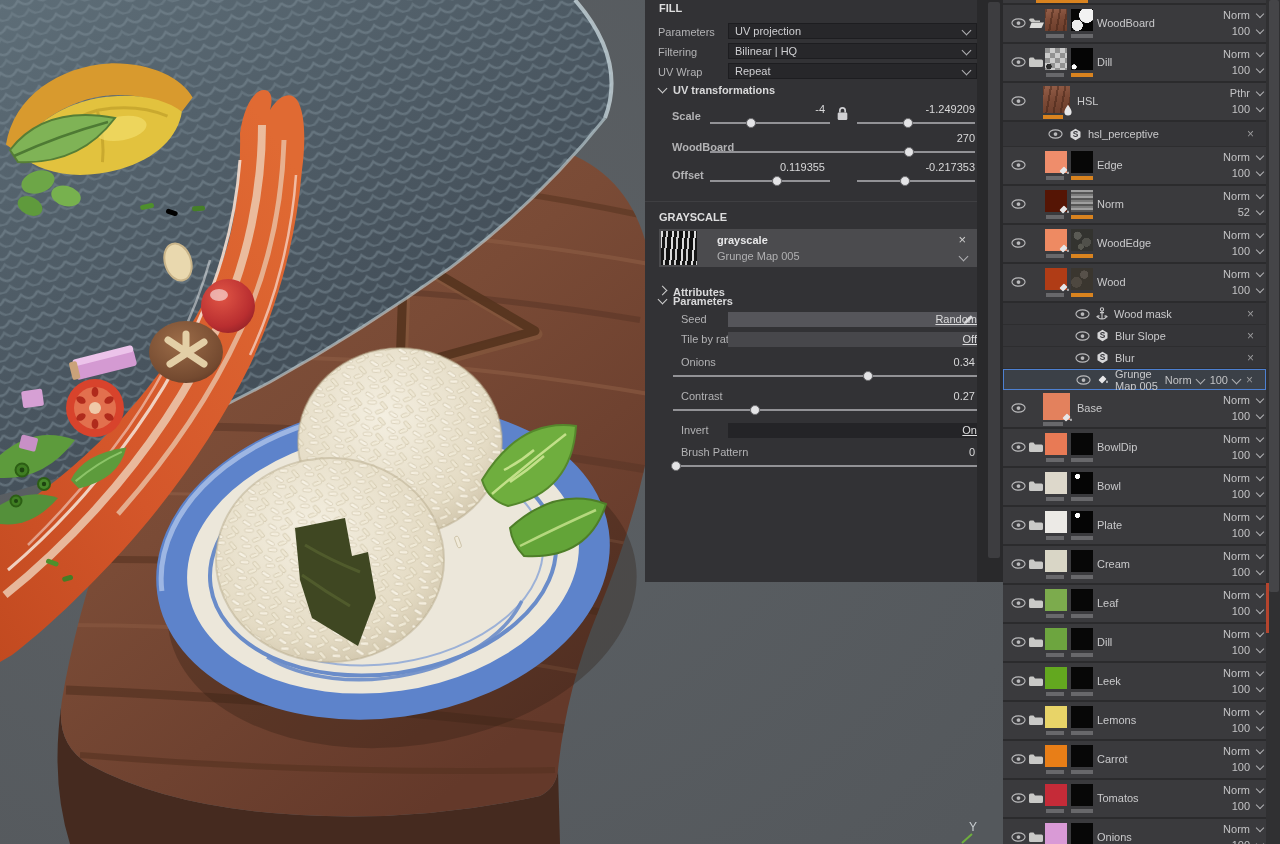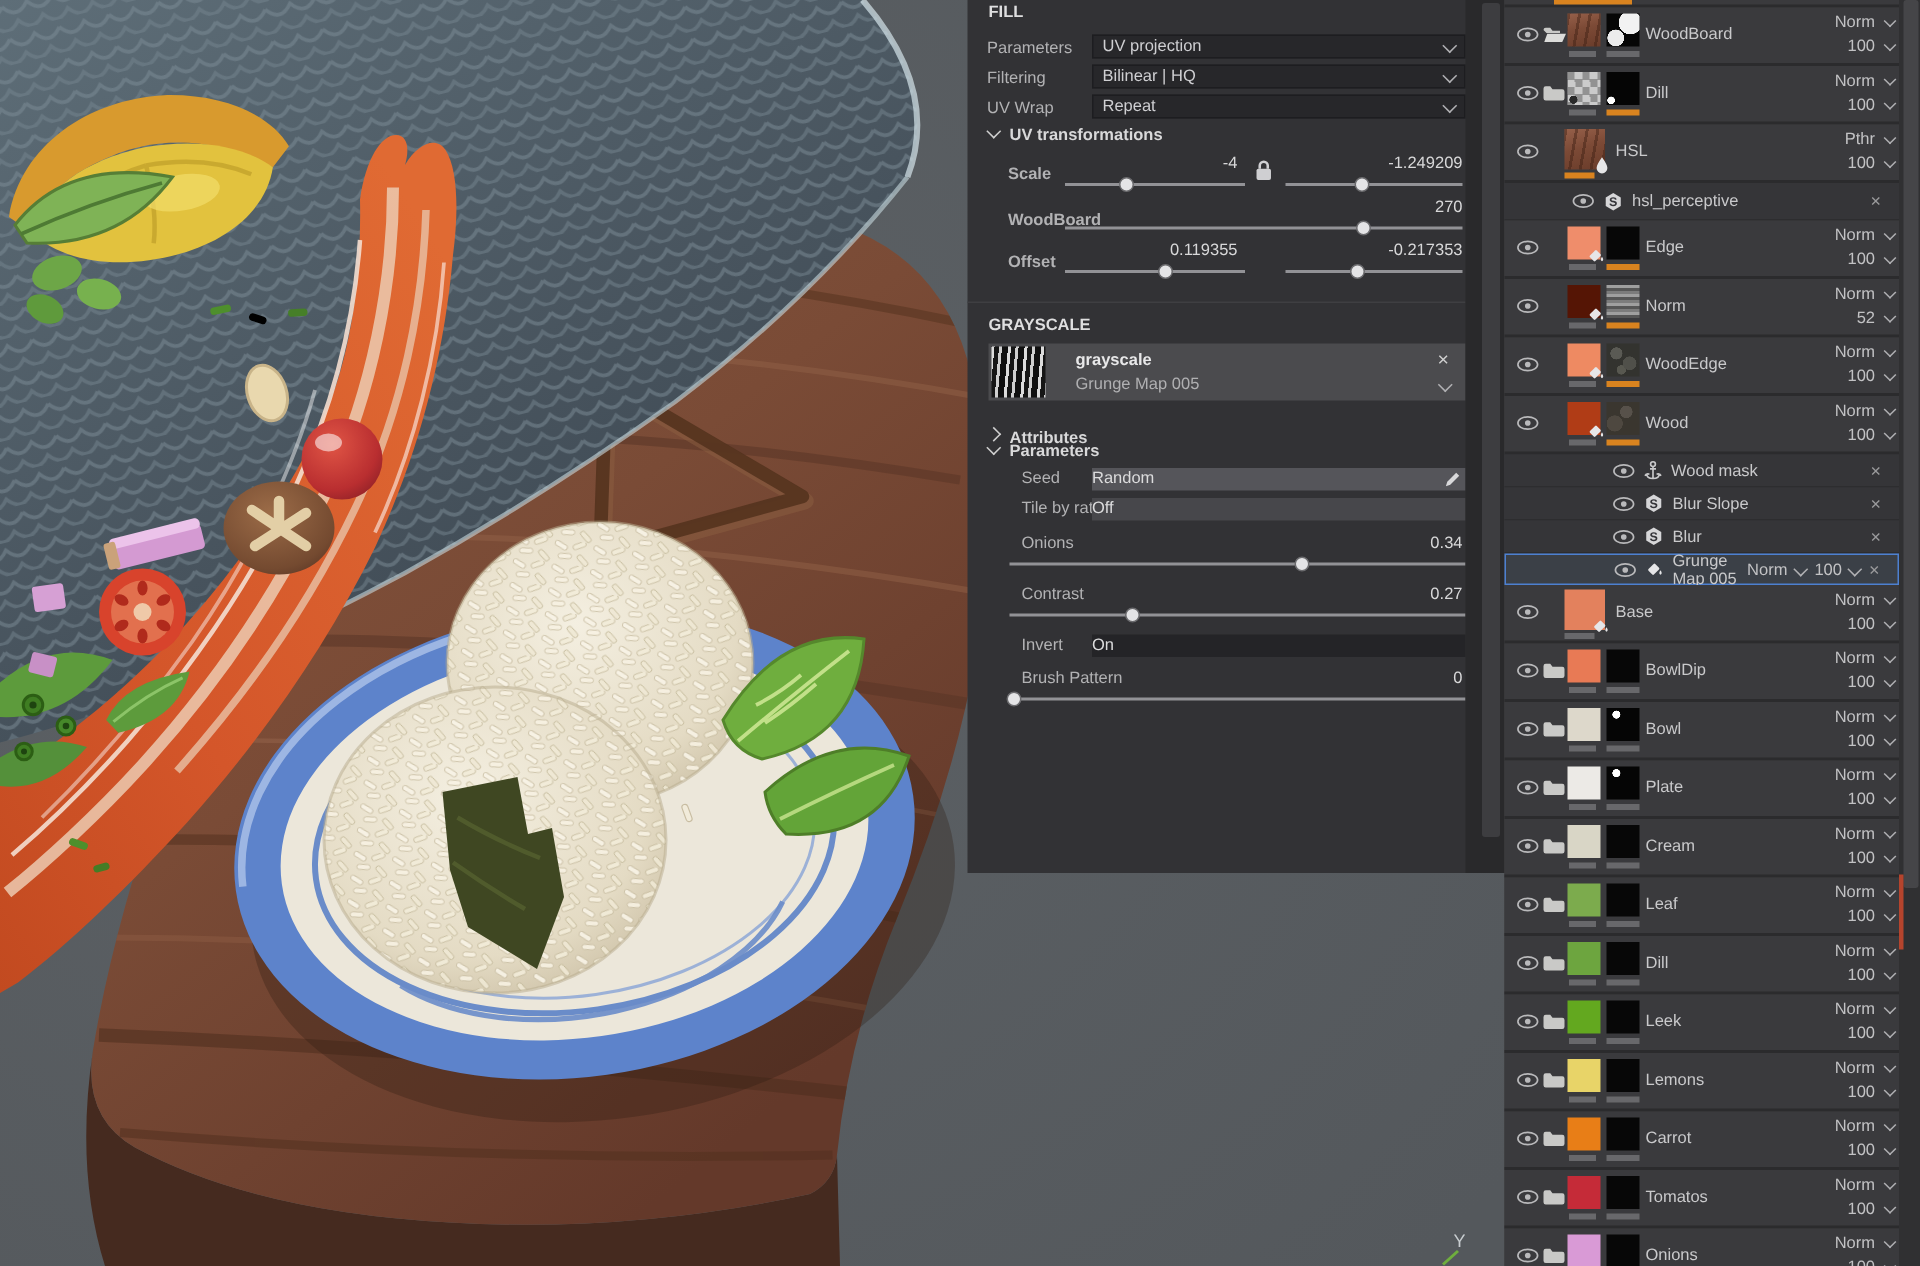--- a/index.html
+++ b/index.html
@@ -33,21 +33,21 @@
   .slider .handle{position:absolute;top:0;width:10px;height:10px;border-radius:50%;
                   background:#e4e4e6;border:1px solid #6b6b6e;box-sizing:border-box;margin-left:-5px;}
   .divider{position:absolute;left:0;width:332px;height:1px;background:#3f3f42;}
   .resource{position:absolute;left:14px;top:229px;width:318px;height:38px;background:#4b4b4e;}
   .resource .thumb{position:absolute;left:2px;top:2px;width:36px;height:34px;
      background:repeating-linear-gradient(95deg,#dcdcdc 0 2px,#161616 2px 5px,#cfcfcf 5px 7px,#101010 7px 11px);}
   .resource .rname{position:absolute;left:58px;top:5px;font-weight:bold;color:#e8e8e9;}
   .resource .rval{position:absolute;left:58px;top:21px;color:#b0b0b2;}
   .resource .x{position:absolute;right:11px;top:3px;color:#cfcfcf;font-size:13px;}
   .resource .chev{position:absolute;right:10px;top:24px;}
-  .btn{position:absolute;left:83px;width:249px;height:15px;color:#dcdcdd;text-align:left;line-height:15px;}
+  .btn{position:absolute;left:83px;width:249px;height:15px;color:#dcdcdd;text-align:right;line-height:15px;text-decoration:underline;}
   .btn.light{background:#55555a;}
   .btn.mid{background:#47474b;}
   .btn.dark{background:#242427;}
   .btn .pencil{position:absolute;right:3px;top:2px;}
   
   .layers{position:absolute;left:1003px;top:0;width:277px;height:844px;background:#38383b;color:#c9c9cb;font-size:11px;}
   .rows{position:absolute;left:0;top:0;width:263px;}
   .lyr-scroll{position:absolute;right:0;top:0;width:14px;height:844px;background:#303032;}
   .lyr-thumb{position:absolute;left:3px;top:0;width:10px;height:592px;background:#454548;border-radius:2px;}
   .lyr-mark{position:absolute;left:0;top:583px;width:3px;height:50px;background:#b5442d;}

